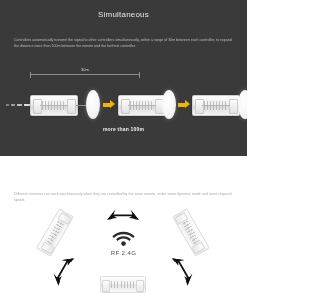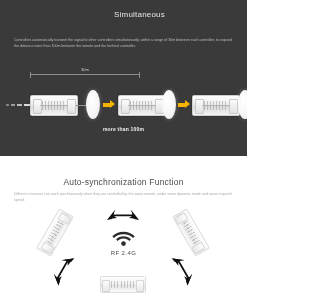--- a/index.html
+++ b/index.html
@@ -19,21 +19,21 @@
     position: relative;
     width: 247px;
     height: 156px;
     background: #3a3a3a;
     box-sizing: border-box;
     overflow: hidden;
   }
   .eyebrow {
     position: absolute;
     top: 10px;
-    left: 16px;
+    left: 0;
     width: 247px;
     text-align: center;
     font-size: 8px;
     color: #e6e6e6;
     letter-spacing: 0.2px;
   }
   .title-dark {
     position: absolute;
     top: 24px;
     left: 0;
@@ -374,21 +374,20 @@
 
     <div class="wire" style="left:238px;width:5px;"></div>
     <div class="oval" style="left:238px;"></div>
   </div>
 
   <div class="caption-dark">more than 100m</div>
 </div>
 
 <div class="section-light">
 
-  <div class="title-light">Auto-synchronization Function</div>
   <div class="desc-light">Different receivers can work synchronously when they are controlled by the same remote, under same dynamic mode and same respond speed.</div>
 
   <div class="tri">
 
     <div class="dbl" id="arr-top">
       <svg width="34" height="16" viewBox="0 0 34 16">
         <path d="M2 11 L9 2 L7.5 6.5 L26.5 6.5 L25 2 L32 11 L23 10 L26 8.3 L8 8.3 L11 10 Z" fill="#111"></path>
         <path d="M1 12 L10 1 L8 4 L6 11 Z" fill="#111"></path>
         <path d="M33 12 L24 1 L26 4 L28 11 Z" fill="#111"></path>
       </svg>

